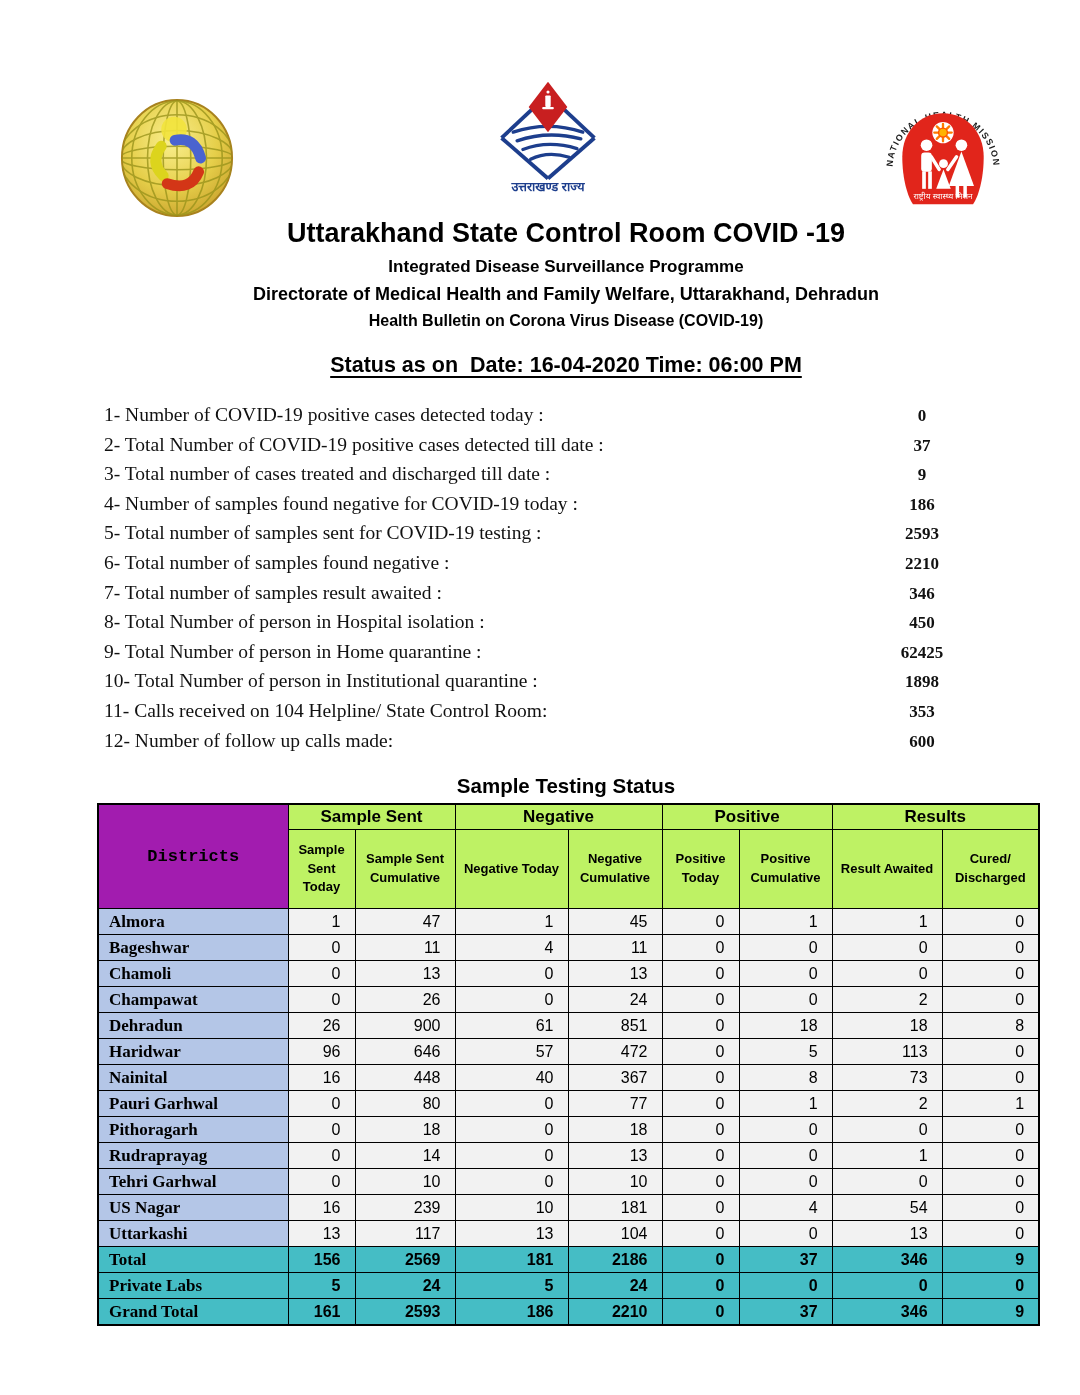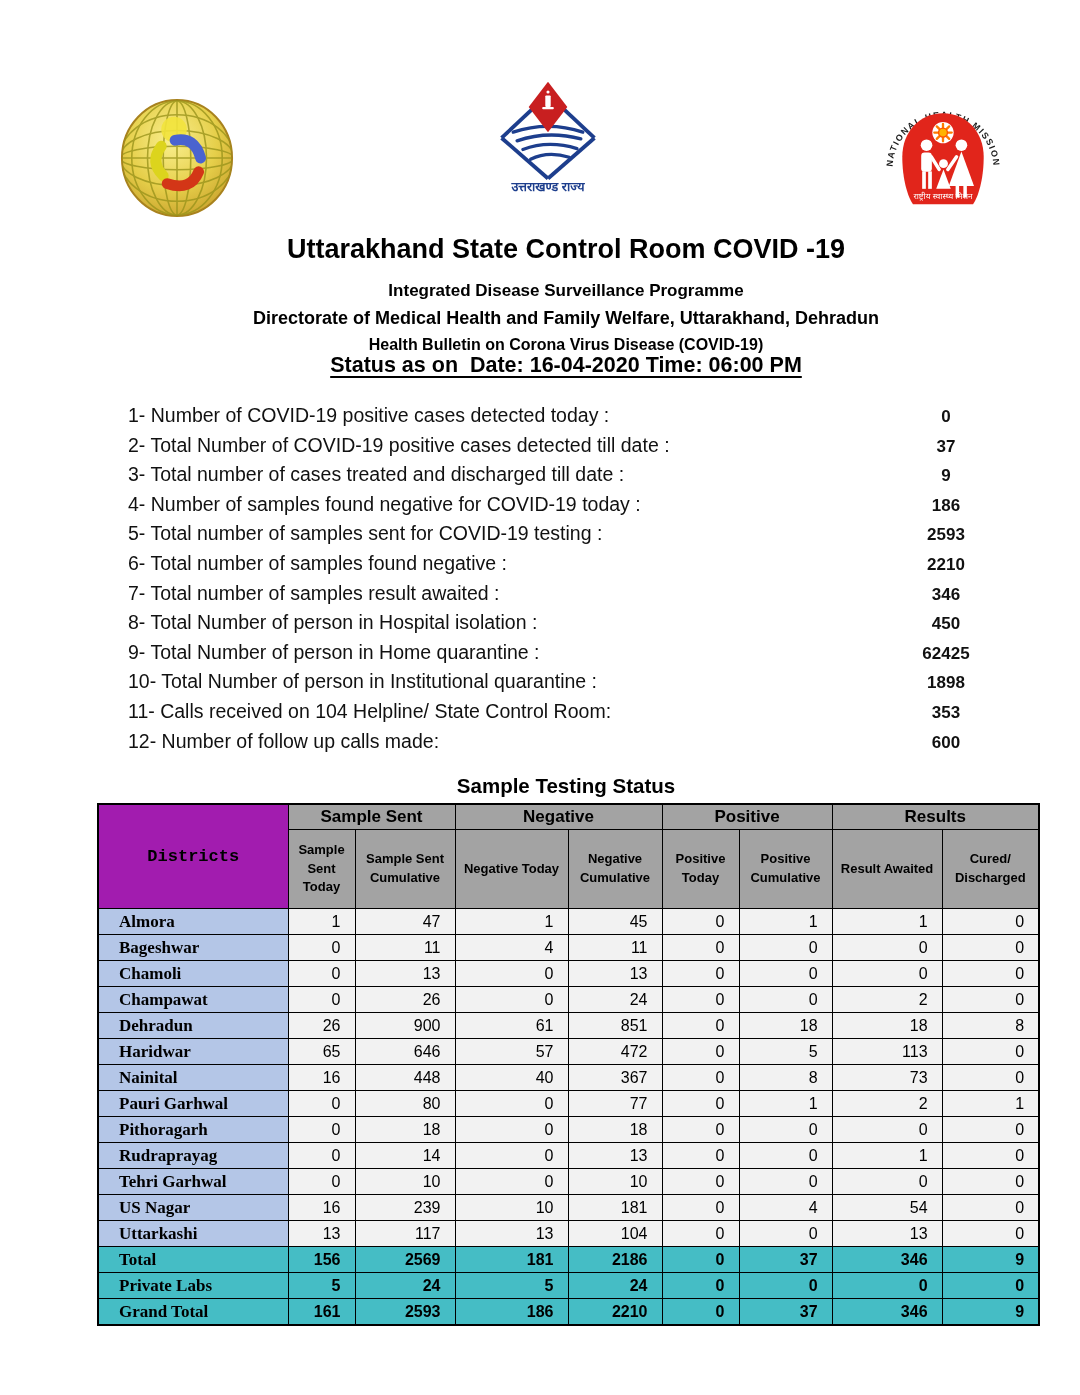--- a/index.html
+++ b/index.html
@@ -13,49 +13,49 @@
   .logo { position:absolute; }
   .logo-idsp { left:118px; top:96px; width:118px; height:124px; }
   .logo-uk   { left:490px; top:76px; width:116px; height:120px; }
   .logo-nhm  { left:880px; top:86px; width:126px; height:132px; }
   .logo svg { width:100%; height:100%; display:block; }
 
   
   .center-line { position:absolute; left:0; width:1080px; text-align:center;
                  padding-left:52px; box-sizing:border-box; }
   .titles { top:219px; }
-  .main-title { font-size:27px; font-weight:bold; margin:16px; line-height:1.1; }
+  .main-title { font-size:27px; font-weight:bold; margin:0; line-height:1.1; }
   .sub1 { font-size:17px; font-weight:bold; margin-top:8px; }
   .sub2 { font-size:18px; font-weight:bold; margin-top:7px; }
   .sub3 { font-size:16px; font-weight:bold; margin-top:7px; }
   .status-line { top:353px; font-size:21.5px; font-weight:bold;
                  text-decoration:underline; text-underline-offset:4px;
                  text-decoration-thickness:2px; white-space:pre; }
 
   
-  .stats { position:absolute; top:404px; left:128px; width:878px; }
+  .stats { position:absolute; top:404px; left:104px; width:878px;font-family:Liberation Serif, serif; }
   .stat-row { display:flex; align-items:baseline; height:29.6px; }
   .stat-label { flex:1; font-size:19.5px; color:#111; }
   .stat-value { width:120px; text-align:center; font-weight:bold; font-size:17px; color:#111; }
 
   
   .table-title { top:774px; font-size:20.5px; font-weight:bold; }
   .table-wrap { position:absolute; top:803px; left:97px; }
   table { border-collapse:collapse; table-layout:fixed; width:941px;
           border:2px solid #000; }
   th, td { border:1px solid #000; padding:0; overflow:hidden; }
-  thead th { background:#a3a3a3; font-weight:bold; vertical-align:middle; }
+  thead th { background:#bef264; font-weight:bold; vertical-align:middle; }
   .group-row th { height:24px; font-size:17px; }
   .sub-row th { height:78px; font-size:13px; line-height:1.45; padding:0 5px; }
   .corner-th { background:#a21caf; font-family:Liberation Mono, monospace;
                font-size:21px; font-weight:bold; }
   td { height:25px; }
   .district-cell { background:#B4C6E7; font-family:"Liberation Serif", serif;
                    font-weight:bold; font-size:17px; text-align:left;
-                   padding-left:20px; }
+                   padding-left:10px; }
   .num-cell { background:#F2F2F2; text-align:right; padding-right:14px;
               font-size:16px; }
   #summary-rows .district-cell,
   #summary-rows .num-cell { background:#45BDC5;margin-top:20px; }
   #summary-rows .num-cell { font-weight:bold; }
 </style>
 </head>
 <body>
 
 <div class="page">
@@ -309,21 +309,21 @@
             <td class="num-cell">900</td>
             <td class="num-cell">61</td>
             <td class="num-cell">851</td>
             <td class="num-cell">0</td>
             <td class="num-cell">18</td>
             <td class="num-cell">18</td>
             <td class="num-cell">8</td>
           </tr>
           <tr>
             <td class="district-cell">Haridwar</td>
-            <td class="num-cell">65</td>
+            <td class="num-cell">96</td>
             <td class="num-cell">646</td>
             <td class="num-cell">57</td>
             <td class="num-cell">472</td>
             <td class="num-cell">0</td>
             <td class="num-cell">5</td>
             <td class="num-cell">113</td>
             <td class="num-cell">0</td>
           </tr>
           <tr>
             <td class="district-cell">Nainital</td>

